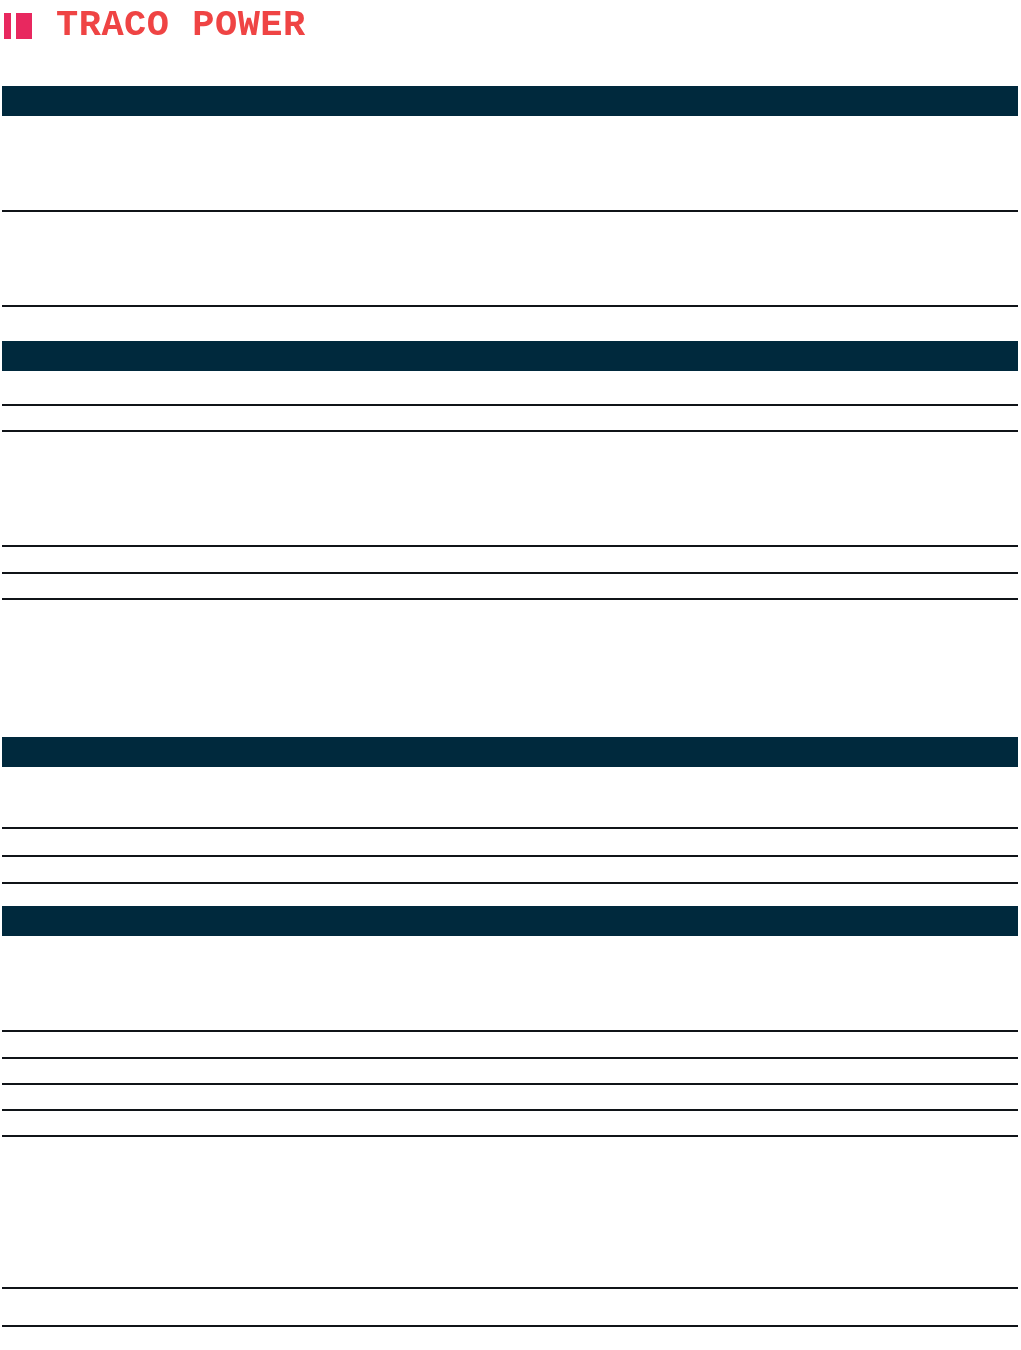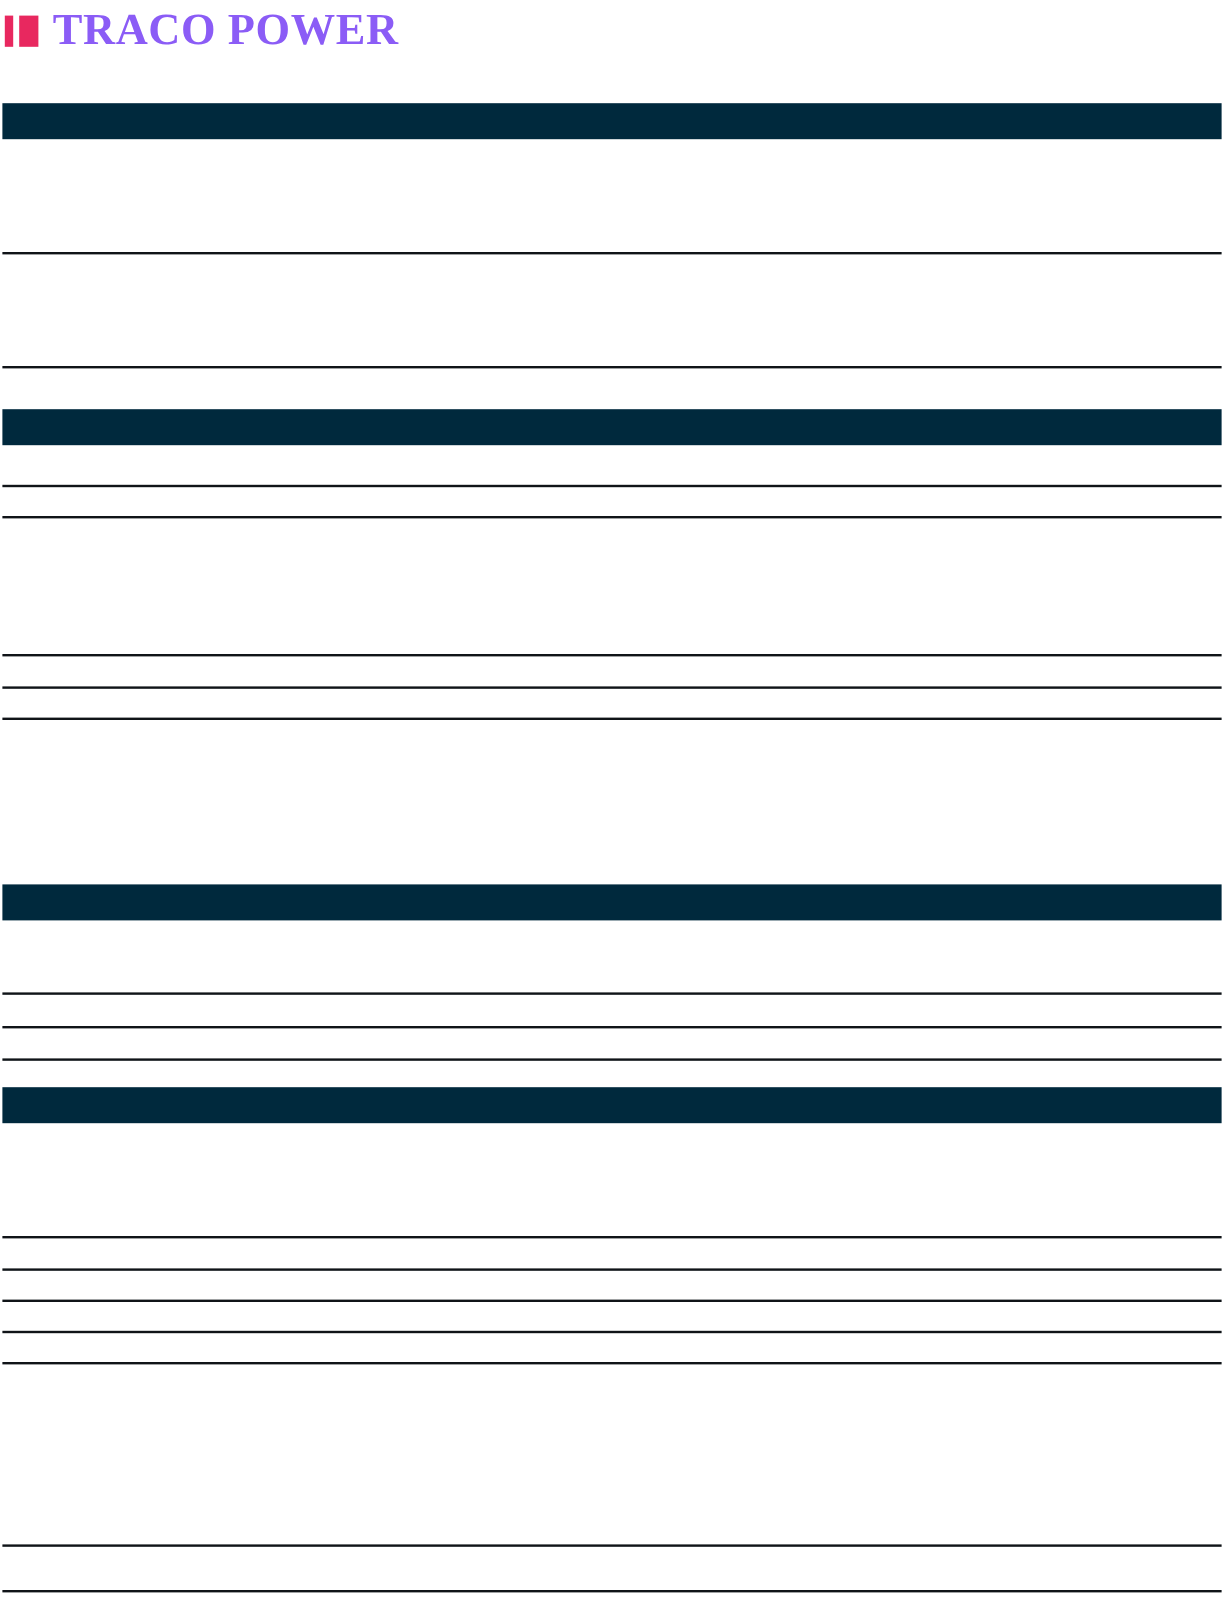--- a/index.html
+++ b/index.html
@@ -38,27 +38,27 @@
   }
   .logo-mark .bar {
     background: #E8285F;
     height: 26px;
   }
   .logo-mark .bar-thin  { width: 7px; }
   .logo-mark .bar-gap   { width: 5px; background: transparent; }
   .logo-mark .bar-thick { width: 16px; }
 
   .logo-word {
-    margin-left: 12px;
-    font-family: Liberation Serif, serif;
+    margin-left: 24px;
+    font-family: Liberation Mono, monospace;
     font-weight: bold;
     font-size: 37px;
     line-height: 37px;
     letter-spacing: 0.5px;
-    color: #8b5cf6;
+    color: #ef4444;
     white-space: nowrap;
   }
 
   
   .sheet {
     position: absolute;
     left: 2px;
     top: 0;
     width: 1016px;
     height: 1350px;

